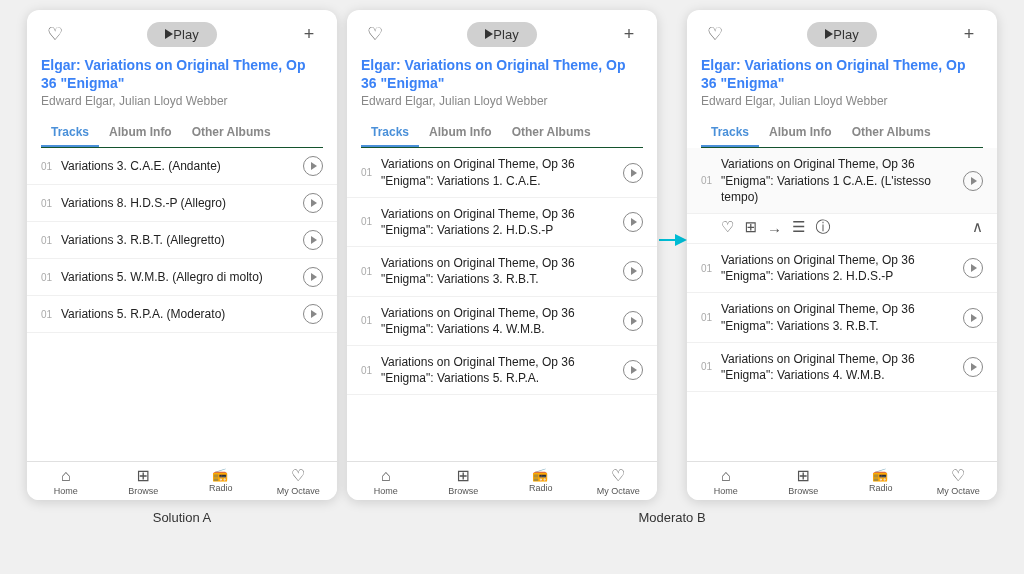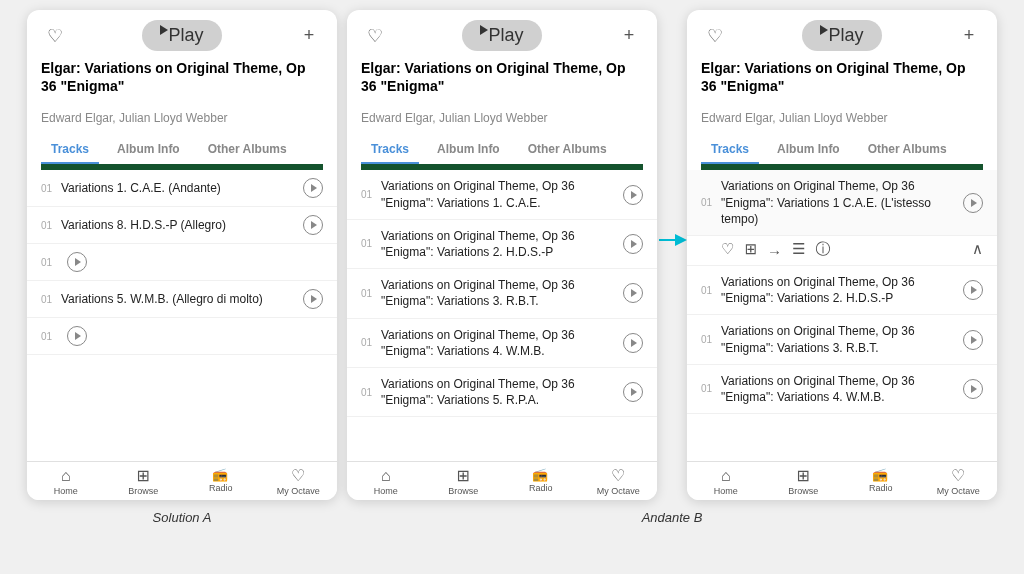--- a/index.html
+++ b/index.html
@@ -32,21 +32,20 @@
       flex-direction: column;
       align-items: center;
       gap: 6px;
     }
 
     .solution-label {
       font-size: 13px;
       color: #333;
       font-weight: 500;
       margin-top: 4px;
-      font-style: italic;
     }
 
     .phone-panel {
       width: 310px;
       height: 490px;
       background: #fff;
       border-radius: 12px;
       box-shadow: 0 2px 12px rgba(0,0,0,0.15);
       display: flex;
       flex-direction: column;
@@ -76,55 +75,55 @@
       justify-content: center;
       width: 28px;
       height: 28px;
     }
 
     .play-btn {
       background: #d0d0d0;
       border: none;
       border-radius: 20px;
       padding: 5px 18px;
-      font-size: 18px;
-      cursor: pointer;
-      display: flex;
-      align-items: flex-start;
+      font-size: 13px;
+      cursor: pointer;
+      display: flex;
+      align-items: center;
       color: #333;
       font-weight: 500;
     }
 
     .play-btn .play-triangle {
       display: inline-block;
       width: 0;
       height: 0;
       border-top: 5px solid transparent;
       border-bottom: 5px solid transparent;
       border-left: 8px solid #333;
     }
 
     .album-title {
       font-size: 14px;
       font-weight: 700;
-      color: #000000;
+      color: #3b82f6;
       line-height: 1.3;
-      margin-bottom: 16px;
+      margin-bottom: 2px;
     }
 
     .album-artist {
       font-size: 12px;
       color: #888;
       margin-bottom: 11px;
     }
 
     .tabs {
       display: flex;
-      border-bottom: 6px solid #14532d;
-      gap: 8px;
+      border-bottom: 1px solid #14532d;
+      gap: 0;
     }
 
     .tab {
       font-size: 12px;
       padding: 6px 10px;
       cursor: pointer;
       color: #888;
       border-bottom: 2px solid transparent;
       white-space: nowrap;
       font-weight: bold;
@@ -259,39 +258,41 @@
         <div class="album-artist">Edward Elgar, Julian Lloyd Webber</div>
         <div class="tabs">
           <div class="tab active">Tracks</div>
           <div class="tab">Album Info</div>
           <div class="tab">Other Albums</div>
         </div>
       </div>
       <div class="track-list">
         <div class="track-item">
           <span class="track-num">01</span>
-          <span class="track-name">Variations 1. C.A.E. (Andante)</span>
+          <span class="track-name">Variations 3. C.A.E. (Andante)</span>
           <div class="track-play-icon"></div>
         </div>
         <div class="track-item">
           <span class="track-num">01</span>
           <span class="track-name">Variations 8. H.D.S.-P (Allegro)</span>
           <div class="track-play-icon"></div>
         </div>
         <div class="track-item">
           <span class="track-num">01</span>
+          <span class="track-name">Variations 3. R.B.T. (Allegretto)</span>
           <div class="track-play-icon"></div>
         </div>
         <div class="track-item">
           <span class="track-num">01</span>
           <span class="track-name">Variations 5. W.M.B. (Allegro di molto)</span>
           <div class="track-play-icon"></div>
         </div>
         <div class="track-item">
           <span class="track-num">01</span>
+          <span class="track-name">Variations 5. R.P.A. (Moderato)</span>
           <div class="track-play-icon"></div>
         </div>
       </div>
       <div class="bottom-nav">
         <div class="nav-item">
           <span class="nav-icon">⌂</span>
           <span>Home</span>
         </div>
         <div class="nav-item">
           <span class="nav-icon">⊞</span>
@@ -455,16 +456,16 @@
             <span class="nav-icon" style="font-size:13px;">📻</span>
             <span>Radio</span>
           </div>
           <div class="nav-item">
             <span class="nav-icon">♡</span>
             <span>My Octave</span>
           </div>
         </div>
       </div>
     </div>
-    <div class="solution-label">Andante B</div>
+    <div class="solution-label">Moderato B</div>
   </div>
 
 </div>
 
 </body></html>

